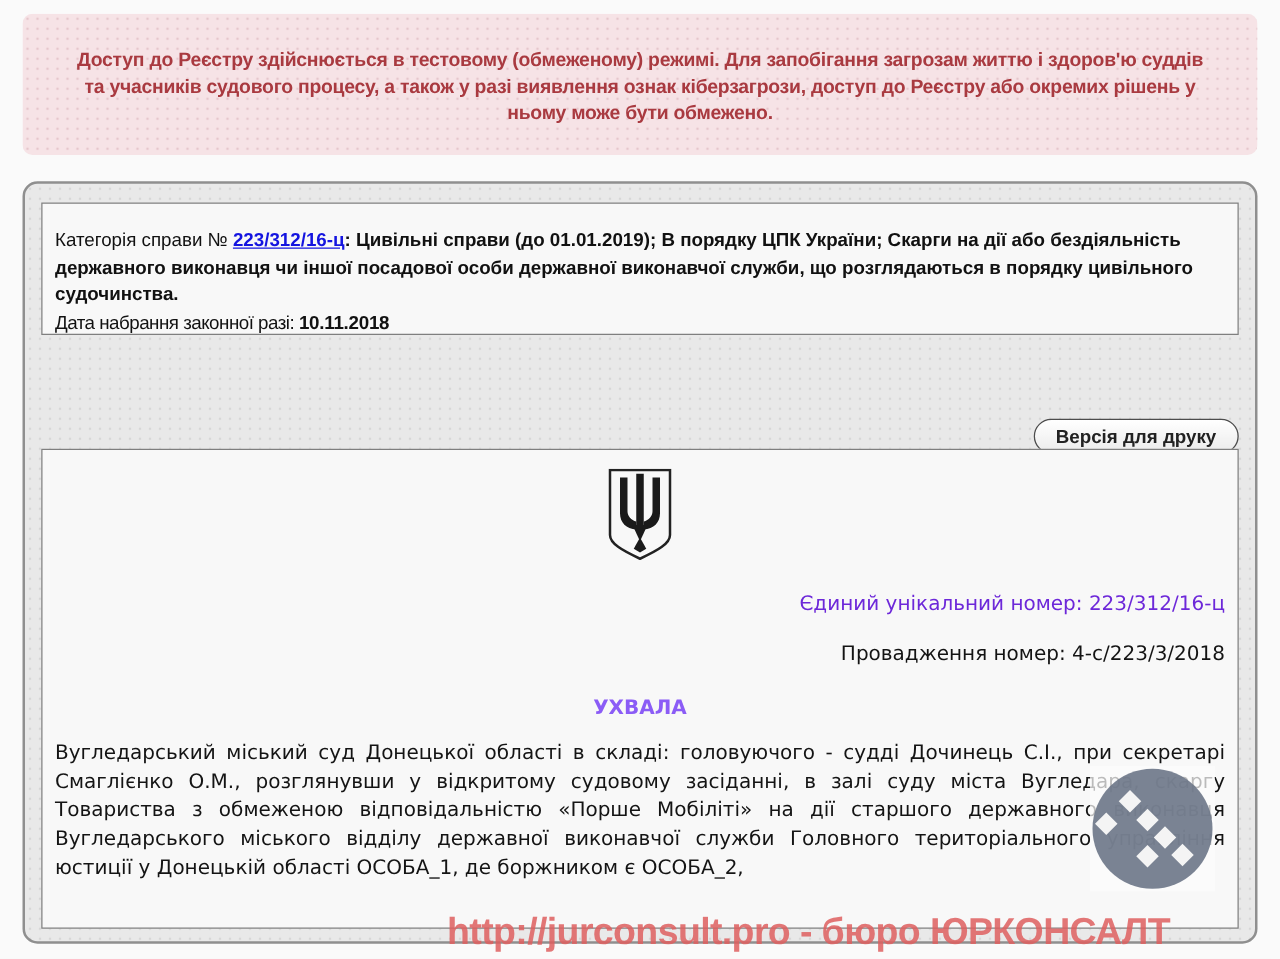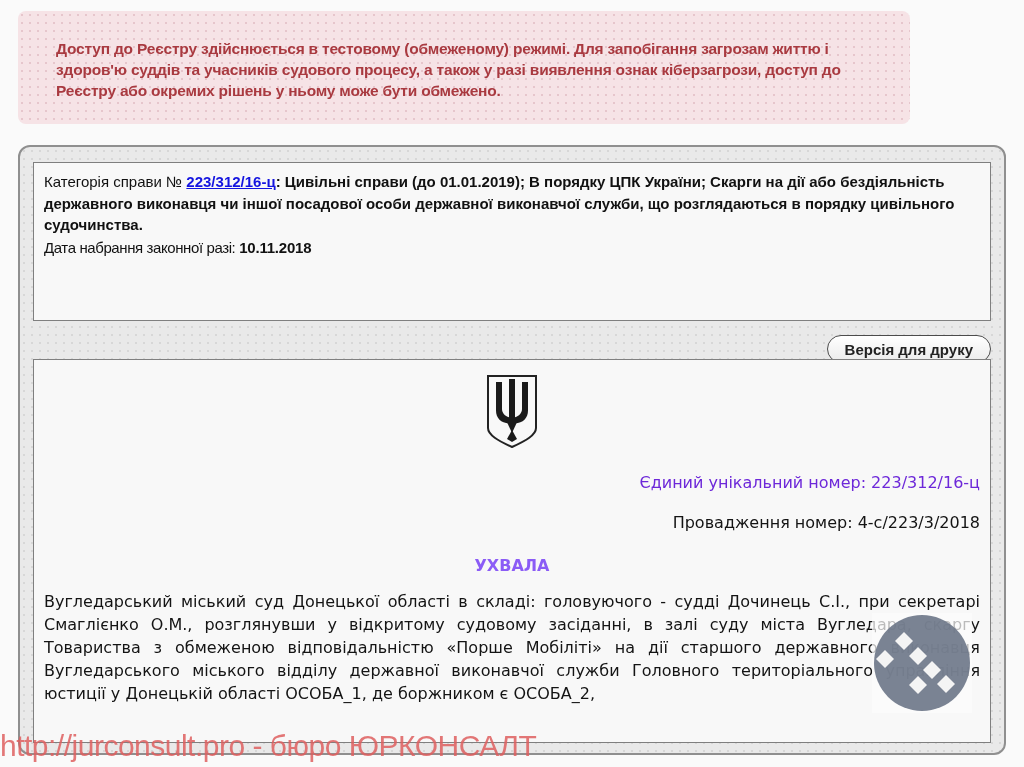--- a/index.html
+++ b/index.html
@@ -3,49 +3,49 @@
 <meta charset="utf-8">
 <style>
   html,body{margin:0;padding:0;width:1024px;height:767px;background:#fafafa;overflow:hidden;
             font-family:"Liberation Sans","DejaVu Sans",sans-serif;}
   .dot-pink{background-color:#f6e3e6;
             background-image:radial-gradient(circle,#e6c6cc 1px,transparent 1.3px);
             background-size:8px 8px;}
   .dot-gray{background-color:#e9e9e9;
             background-image:radial-gradient(circle,#d7d7d7 1px,transparent 1.3px);
             background-size:8px 8px;}
-  .banner{position:absolute;left:18px;top:11px;width:892px;height:113px;border-radius:8px;
-          box-sizing:border-box;padding:27px 38px 0 38px;text-align:left;}
+  .banner{position:absolute;left:18px;top:11px;width:988px;height:113px;border-radius:8px;
+          box-sizing:border-box;padding:27px 38px 0 38px;text-align:center;}
   .banner-text{color:#a93a40;font-weight:bold;font-size:15.5px;line-height:21px;letter-spacing:-0.2px;}
   .container{position:absolute;left:18px;top:145px;width:988px;height:610px;box-sizing:border-box;
              border:2px solid #8f8f8f;border-radius:12px;}
-  .info-box{position:absolute;left:13px;top:15px;width:958px;height:159px;box-sizing:border-box;
-            border:1px solid #7f7f7f;background:#f8f8f8;padding:8px 10px;overflow:hidden;}
+  .info-box{position:absolute;left:13px;top:15px;width:958px;height:106px;box-sizing:border-box;
+            border:1px solid #7f7f7f;background:#f8f8f8;padding:19px 10px;overflow:hidden;}
   .cat-line{font-size:15px;line-height:21.5px;color:#111;}
   .cat-link{color:#1414e0;font-weight:bold;text-decoration:underline;cursor:pointer;}
   .cat-bold{font-weight:bold;}
   .meta-line{font-size:15px;line-height:22px;color:#111;letter-spacing:-0.4px;margin-top:1px;}
   .meta-line:first-of-type{margin-top:5px;}
   .meta-line b{letter-spacing:-0.2px;}
   .print-btn{position:absolute;right:13px;top:173px;height:28px;padding:0 17px;border-radius:14px;
              border:1px solid #4c4c4c;background:linear-gradient(#ffffff,#ebebeb);
              font-family:inherit;font-weight:bold;font-size:15px;color:#222;cursor:pointer;margin-top:15px;}
   .doc-box{position:absolute;left:13px;top:212px;width:958px;height:384px;box-sizing:border-box;
            border:1px solid #7f7f7f;background:#f8f8f8;padding:14px 10px 0 10px;overflow:hidden;
            font-family:"DejaVu Sans","Liberation Sans",sans-serif;}
   .emblem{text-align:center;margin-top:1px;}
   .doc-right{font-size:16px;color:#6d28d9;text-align:right;margin-top:21px;}
   .doc-right2{font-size:16px;color:#141414;text-align:right;margin-top:21px;}
   .doc-center{font-size:16px;color:#8b5cf6;text-align:center;font-weight:bold;margin-top:24px;}
   .doc-left{font-size:16px;color:#141414;text-align:left;margin-top:19px;}
   .doc-body{font-size:16px;line-height:23px;color:#141414;text-align:justify;margin-top:15px;}
   .wm-logo{position:absolute;left:872px;top:613px;width:100px;height:100px;
            background:rgba(252,252,252,0.72);z-index:4;}
-  .wm-text{position:absolute;left:0;top:729px;width:936px;text-align:left;z-index:5;
-           font-weight:normal;font-size:30px;letter-spacing:-0.5px;color:rgba(222,95,95,0.85);
+  .wm-text{position:absolute;left:0;top:729px;width:936px;text-align:right;z-index:5;
+           font-weight:bold;font-size:30px;letter-spacing:-0.5px;color:rgba(222,95,95,0.85);
            font-family:"Liberation Sans",sans-serif;pointer-events:none;}
 </style>
 </head>
 <body>
 
 <div class="banner dot-pink">
   <div class="banner-text">Доступ до Реєстру здійснюється в тестовому (обмеженому) режимі. Для запобігання загрозам життю і здоров'ю суддів та учасників судового процесу, а також у разі виявлення ознак кіберзагрози, доступ до Реєстру або окремих рішень у ньому може бути обмежено.</div>
 </div>
 
 <div class="container dot-gray">

